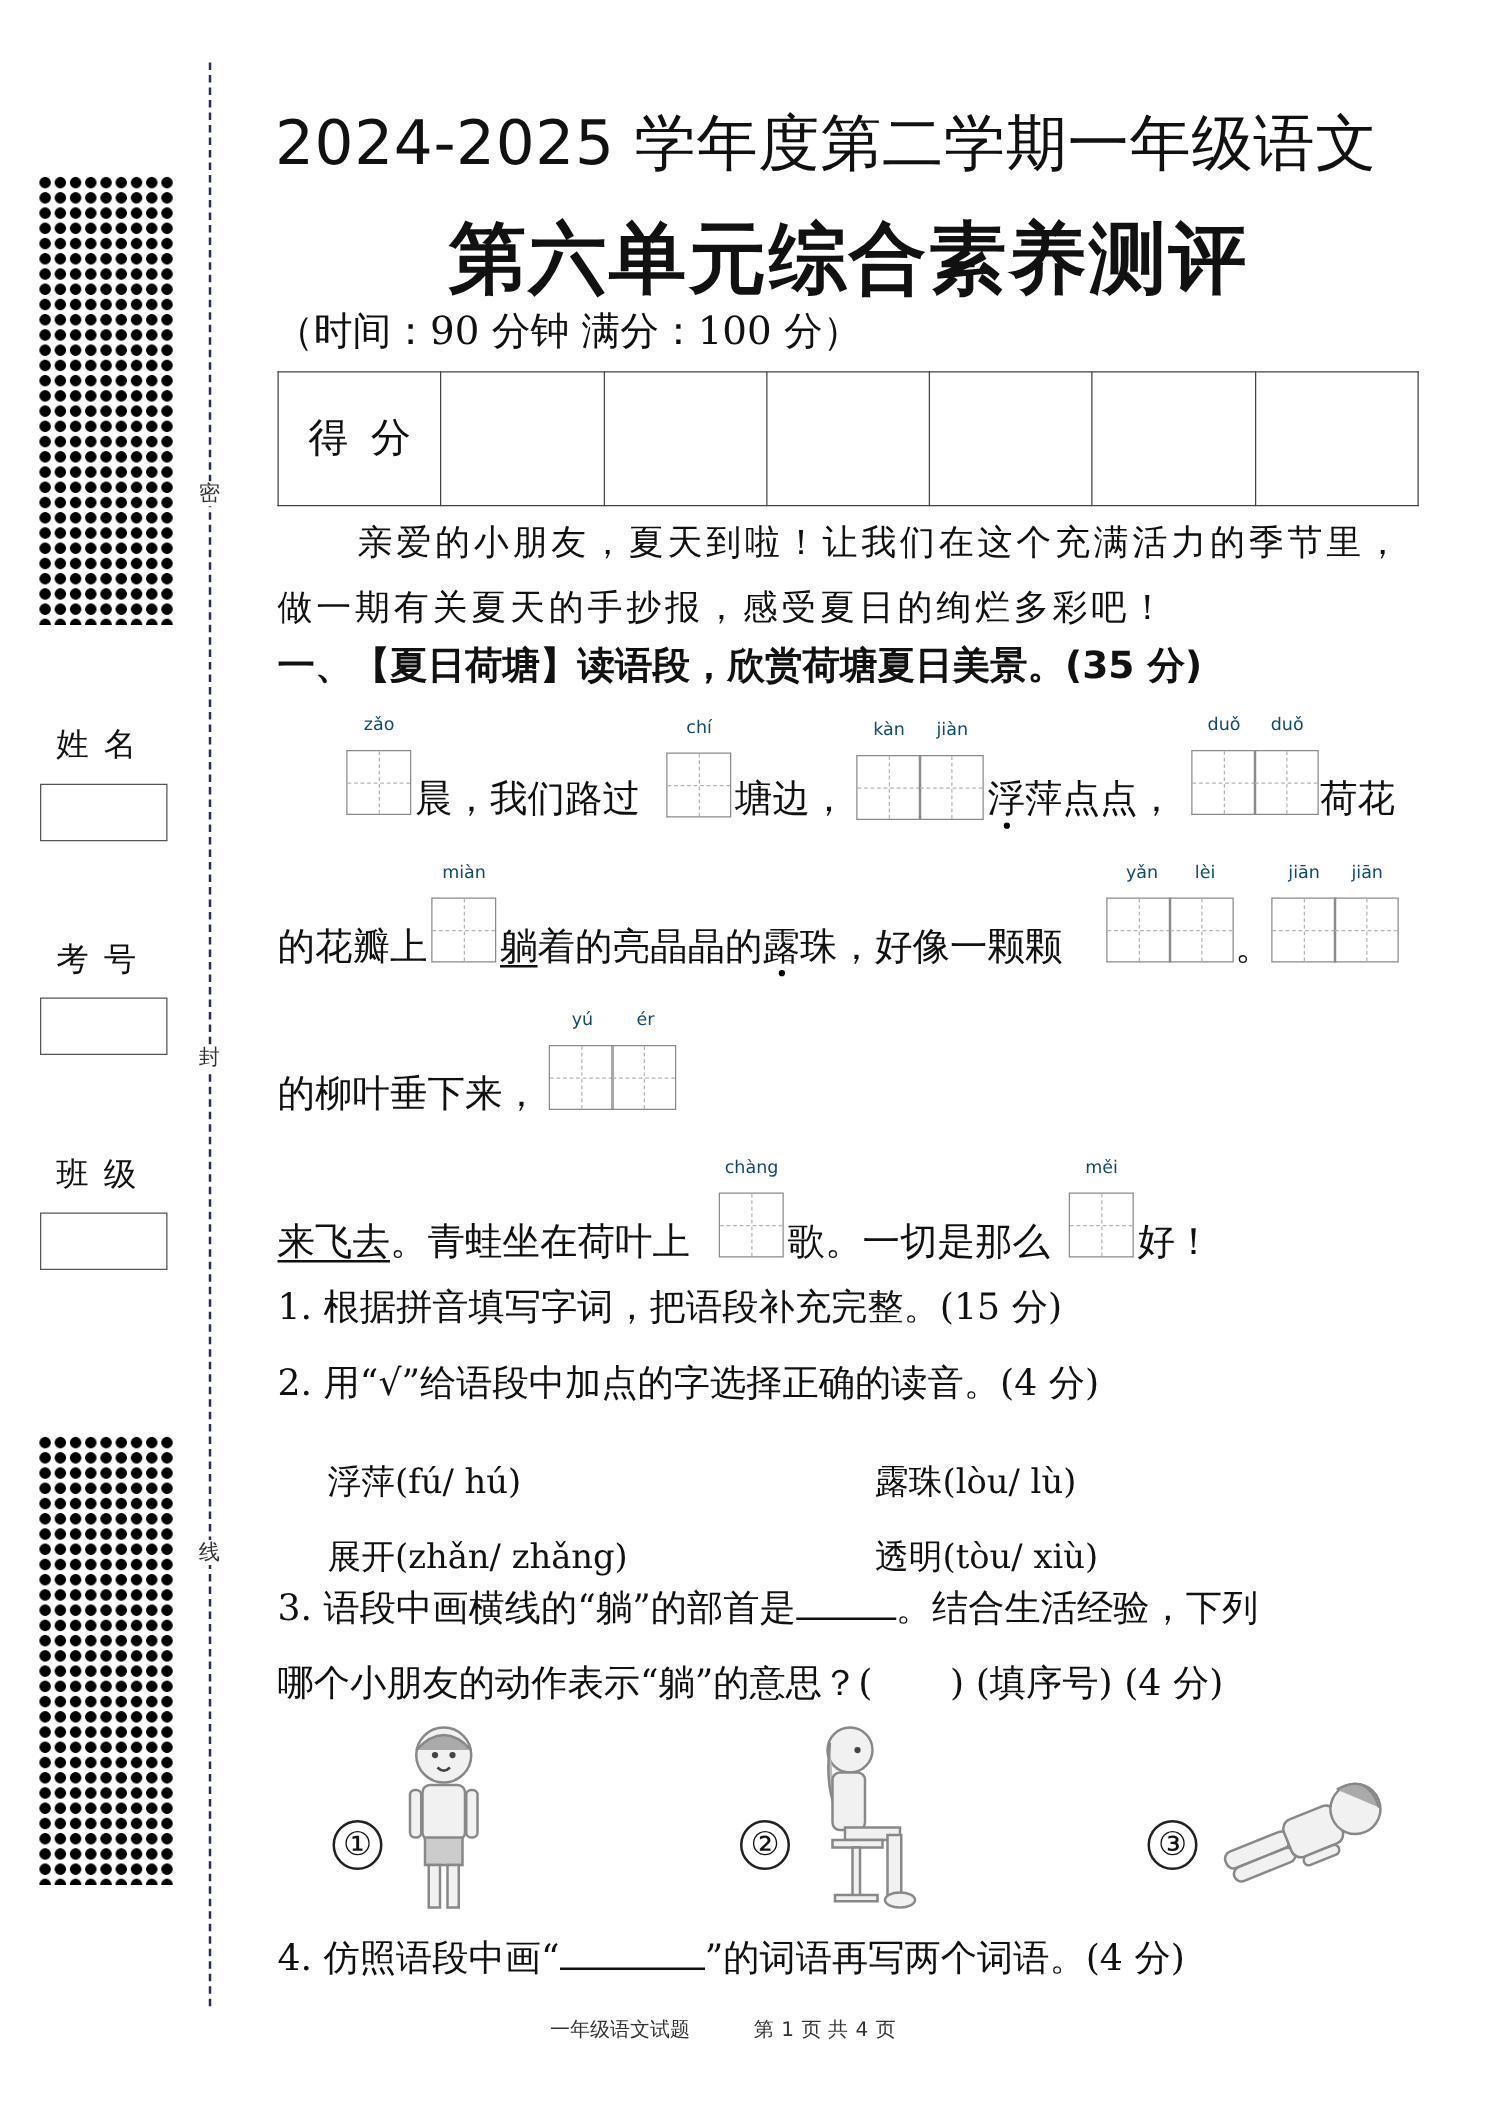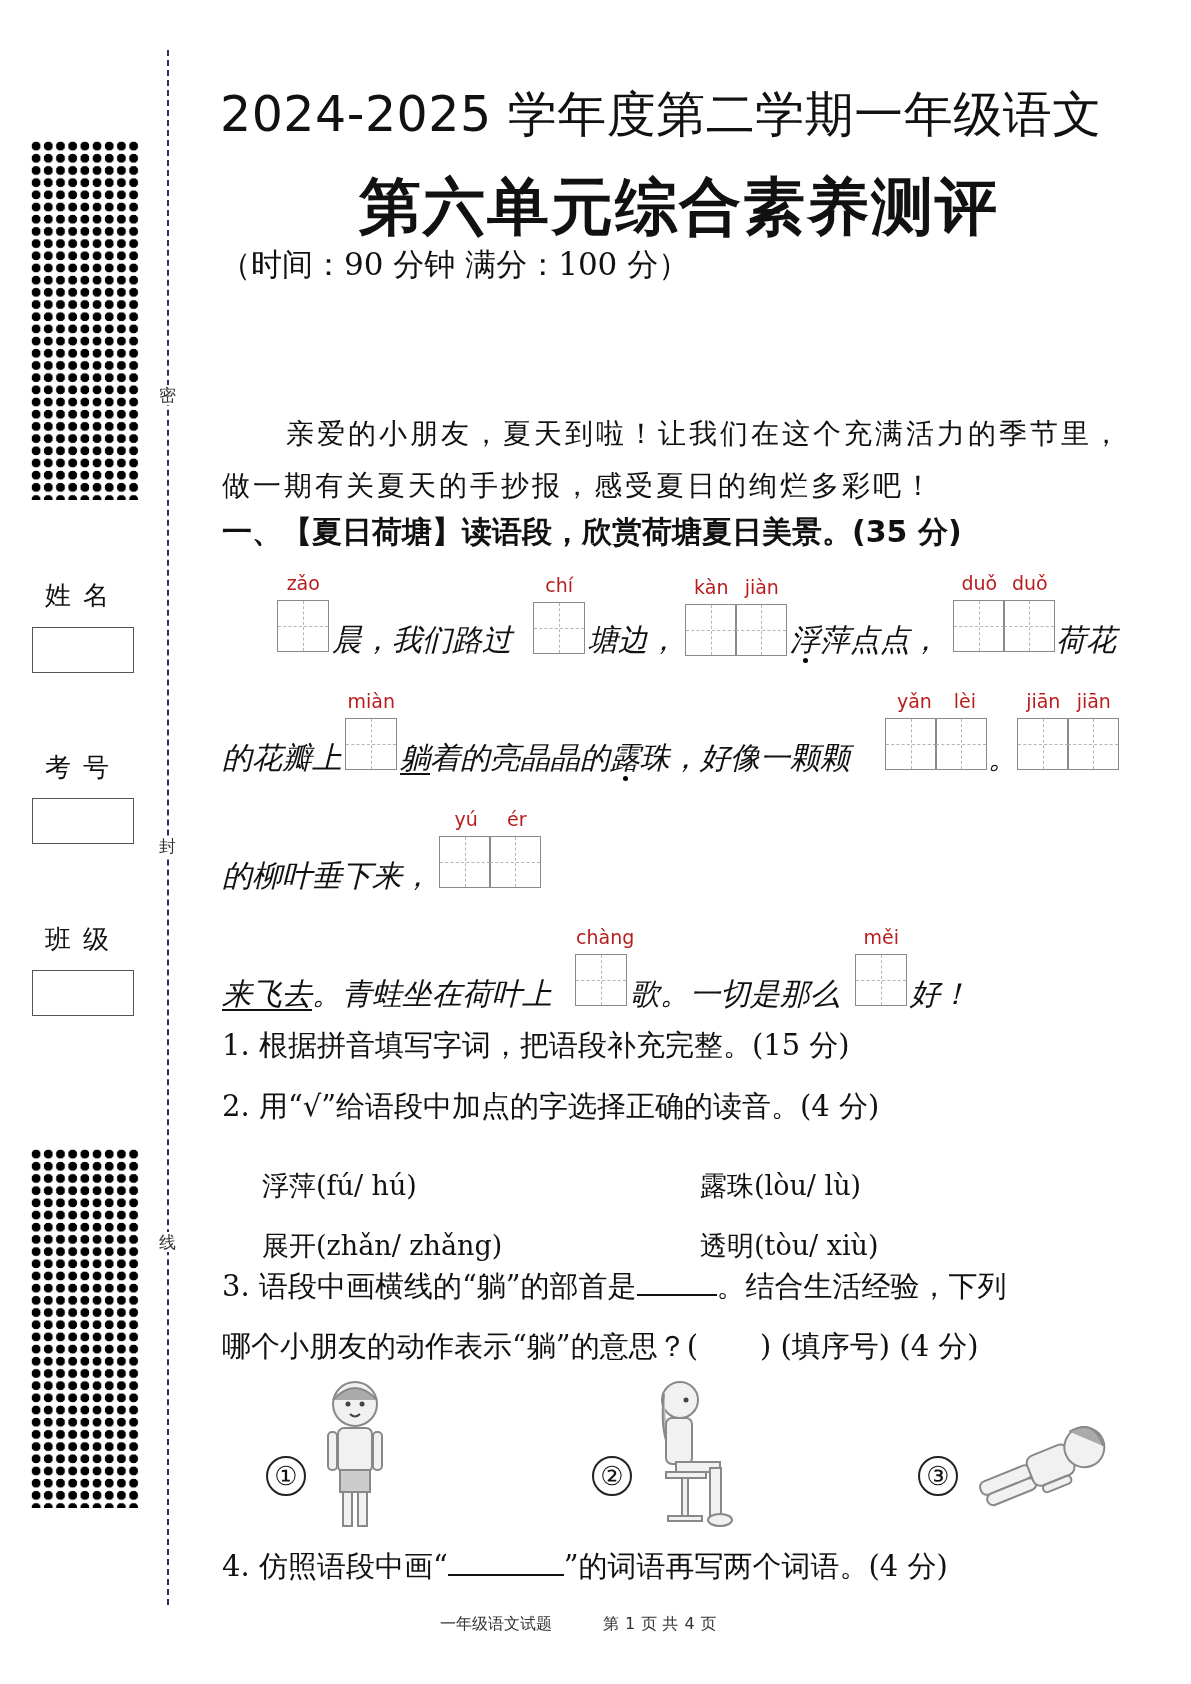--- a/index.html
+++ b/index.html
@@ -68,29 +68,29 @@
   }
   .section-head {
     position: absolute; left: 222px; top: 512px; width: 915px;
     font-family: "DejaVu Sans", sans-serif; font-size: 30px; font-weight: bold; white-space: nowrap;
   }
 
   .para-line {
     position: absolute; left: 222px; height: 120px; width: 920px;
     font-size: 30px; white-space: nowrap;
   }
-  .para-line .seg { position: absolute; bottom: 0; line-height: 40px; font-style: italic; }
+  .para-line .seg { position: absolute; bottom: 0; line-height: 40px; }
 
   .blank {
     position: absolute; display: flex; bottom: 0;
   }
   .blank .py {
     position: absolute; top: -28px; left: 0; right: 0;
     display: flex; justify-content: space-around;
-    font-family: "DejaVu Sans", sans-serif; font-size: 19px; color: #b91c1c;
+    font-family: "DejaVu Sans", sans-serif; font-size: 14px; color: #0c4a6e;
   }
   .cell {
     width: 52px; height: 52px; border: 1.5px solid #8a8a8a; position: relative; margin-left: -1.5px;
   }
   .cell:first-child { margin-left: 0; }
   .cell::before {
     content: ""; position: absolute; left: 50%; top: 0; bottom: 0; border-left: 1px dashed #b5b5b5;
   }
   .cell::after {
     content: ""; position: absolute; top: 50%; left: 0; right: 0; border-top: 1px dashed #b5b5b5;
@@ -141,20 +141,29 @@
 <div class="cut-char" style="top:385px">密</div>
 <div class="cut-char" style="top:836px">封</div>
 <div class="cut-char" style="top:1232px">线</div>
 
 <div class="title1">2024-2025 学年度第二学期一年级语文</div>
 <div class="title2">第六单元综合素养测评</div>
 <div class="subtitle">（时间：90 分钟  满分：100 分）</div>
 
 <table class="score">
   <tbody>
+  <tr>
+    <td class="rowhead">得分</td>
+    <td></td>
+    <td></td>
+    <td></td>
+    <td></td>
+    <td></td>
+    <td></td>
+  </tr>
 </tbody>
   </table>
 
 <div class="intro">亲爱的小朋友，夏天到啦！让我们在这个充满活力的季节里，做一期有关夏天的手抄报，感受夏日的绚烂多彩吧！</div>
 
 <div class="section-head">一、【夏日荷塘】读语段，欣赏荷塘夏日美景。(35 分)</div>
 
 <div class="para-line" style="top:540px">
   <div class="blank" style="left:56px;bottom:8px">
     <div class="py">

